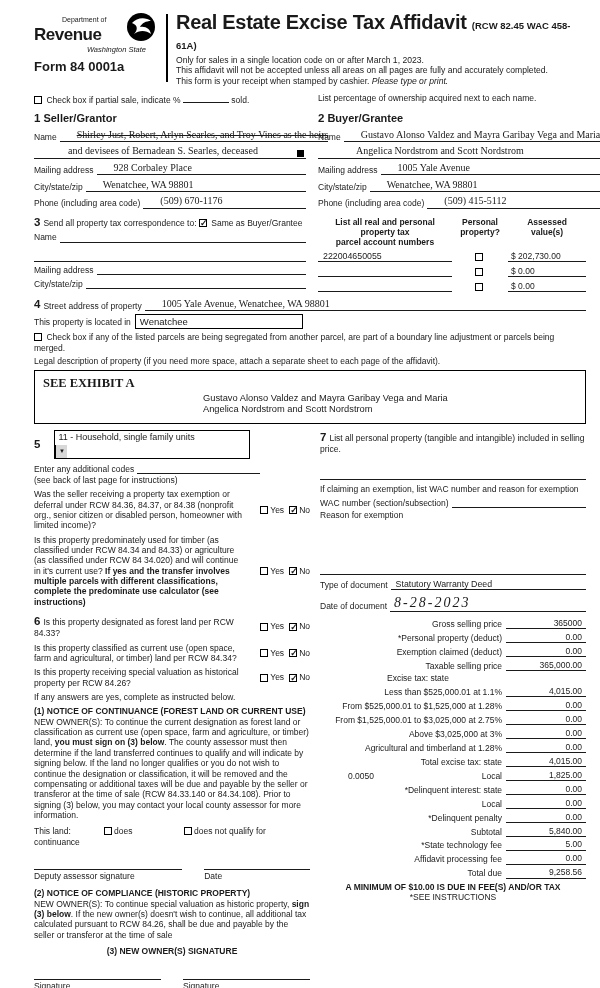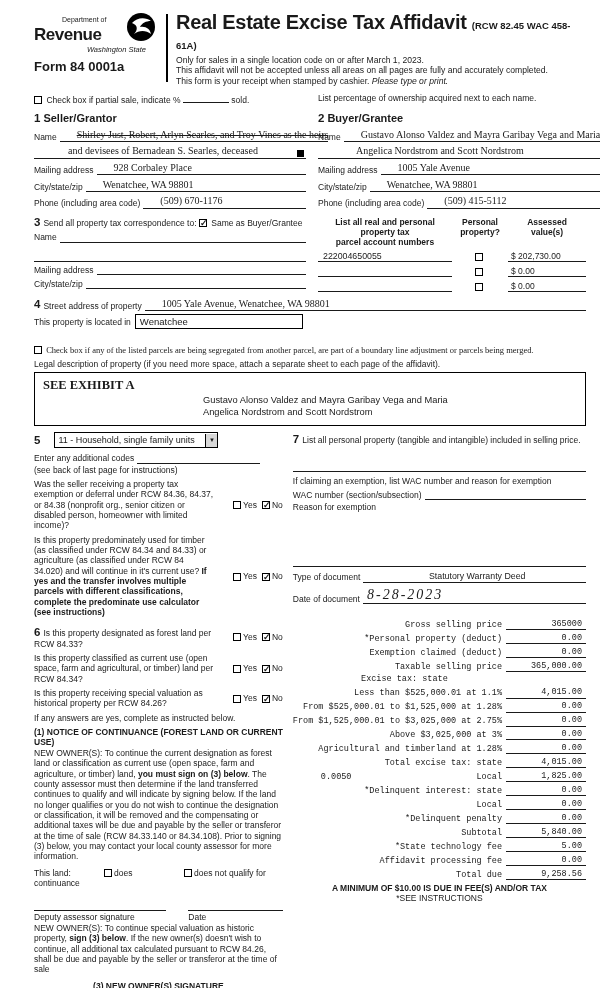--- a/index.html
+++ b/index.html
@@ -49,21 +49,21 @@
 
   
   .pt-h { display:flex; font-weight:bold; text-align:center; margin-top:2px; }
   .pt-c1 { flex:1; } .pt-c2 { width:56px; } .pt-c3 { width:78px; }
   .pt-r { display:flex; align-items:flex-end; margin-top:3px; }
   .pt-r .pt-c2 { text-align:center; }
   .pt-r .pt-c3 { border-bottom:1px solid #1a1a1a; text-align:left; padding-left:3px; }
 
   
   .locbox { border:1.5px solid #000; width:168px; padding:1px 4px; font-size:9.5px; display:inline-block; }
-  .dropdown { border:1.5px solid #000; width:164px; display:inline-flex; align-items:center; vertical-align:middle; }
+  .dropdown { border:1.5px solid #000; width:196px; display:inline-flex; align-items:flex-start; vertical-align:middle;flex-direction:column; }
   .dd-text { flex:1; padding:1.5px 3px; font-size:9px; }
   .dd-btn { width:12px; border-left:1.5px solid #000; background:#d8d8d8; text-align:center; font-size:6px; line-height:13px; }
 
   
   .exhibit { border:1.5px solid #000; margin-top:3px; padding:5px 8px 8px 8px; height:54px; }
   .exhibit .ex-title { font-family:"Liberation Serif", serif; font-weight:bold; font-size:12.5px; }
   .exhibit .ex-names { margin:2px 0 0 160px; font-size:9.3px; line-height:1.25; }
 
   
   .main2 { display:flex; margin-top:6px; }
@@ -232,21 +232,21 @@
   <div style="margin-top:5px;">
     <div class="fr" style="margin-top:0;">
         <span class="secnum">4</span>
       <span class="lbl">Street address of property</span>
       <span class="fill"><span class="val">1005 Yale Avenue, Wenatchee, WA 98801</span></span>
       </div>
     <div style="margin-top:3px; display:flex; align-items:center;">
       <span style="padding-right:4px;">This property is located in</span>
       <span class="locbox">Wenatchee</span>
     </div>
-    <div style="margin-top:16px;font-family:Liberation Serif, serif;"><span class="cb"></span>
+    <div style="margin-top:3px;"><span class="cb"></span>
       <span>Check box if any of the listed parcels are being segregated from another parcel, are part of a boundary line adjustment or parcels being merged.</span></div>
     <div style="margin-top:3px;">Legal description of property (if you need more space, attach a separate sheet to each page of the affidavit).</div>
   </div>
 
   <div class="exhibit">
     <div class="ex-title">SEE EXHIBIT A</div>
     <div class="ex-names">
       <div>Gustavo Alonso Valdez and Mayra Garibay Vega and Maria</div>
       <div>Angelica Nordstrom and Scott Nordstrom</div>
     </div>
@@ -329,20 +329,21 @@
         <div style="flex:1.4;">
             <div style="height:10px;"></div>
             <div class="siglab">Deputy assessor signature</div>
           </div>
         <div>
             <div style="height:10px;"></div>
             <div class="siglab">Date</div>
           </div>
       </div>
 
+      <div class="notice-title" style="margin-top:7px;">(2) NOTICE OF COMPLIANCE (HISTORIC PROPERTY)</div>
       <div><span>NEW OWNER(S): To continue special valuation as historic property, </span><span class="bold">sign (3) below</span><span>. If the new owner(s) doesn't wish to continue, all additional tax calculated pursuant to RCW 84.26, shall be due and payable by the seller or transferor at the time of sale</span></div>
 
       <div class="bold" style="text-align:center; margin-top:6px;">(3) NEW OWNER(S) SIGNATURE</div>
       <div class="sigpair">
         <div>
             <div style="height:10px;"></div>
             <div class="siglab">Signature</div>
           </div>
         <div>
             <div style="height:10px;"></div>
@@ -365,30 +366,30 @@
       </div>
       <div class="fill" style="margin-top:16px;"></div>
       <div style="margin-top:4px;">If claiming an exemption, list WAC number and reason for exemption</div>
       <div class="fr">
           <span class="lbl">WAC number (section/subsection)</span>
           <span class="fill"></span>
         </div>
       <div style="margin-top:2px;">Reason for exemption</div>
 
       <div class="fill" style="margin-top:44px;"></div>
-      <div class="fr" style="margin-top:4px;text-align:center;">
+      <div class="fr" style="margin-top:4px;">
           <span class="lbl">Type of document</span>
         <span class="fill"><span class="val-sans">Statutory Warranty Deed</span></span>
         </div>
       <div class="fr" style="align-items:flex-end;">
           <span class="lbl">Date of document</span>
         <span class="fill"><span class="serif ital" style="font-size:14px; letter-spacing:2px; padding-left:4px;">8-28-2023</span></span>
         </div>
 
-      <div style="margin-top:15px;font-family:Liberation Mono, monospace;">
+      <div style="margin-top:6px;">
         <div class="trow">
             <span class="t-label">Gross selling price</span>
             <span class="t-val">365000</span>
           </div>
         <div class="trow">
             <span class="t-label">*Personal property (deduct)</span>
             <span class="t-val">0.00</span>
           </div>
         <div class="trow">
             <span class="t-label">Exemption claimed (deduct)</span>

